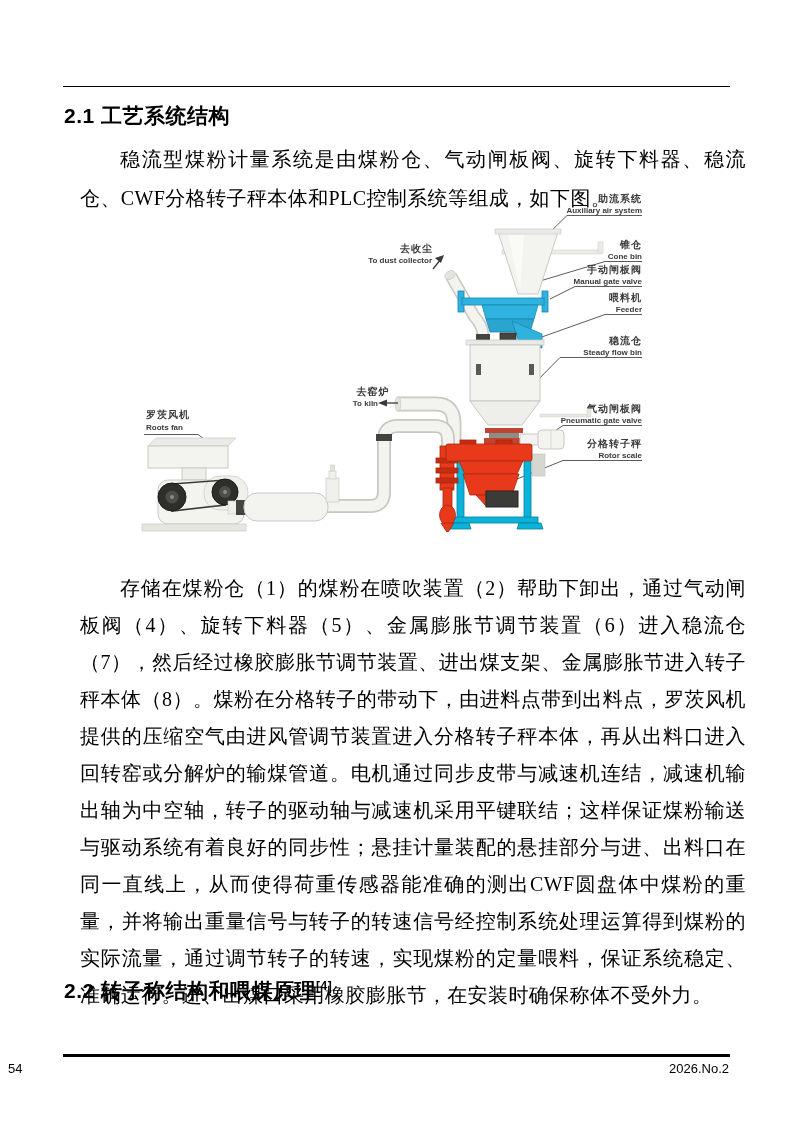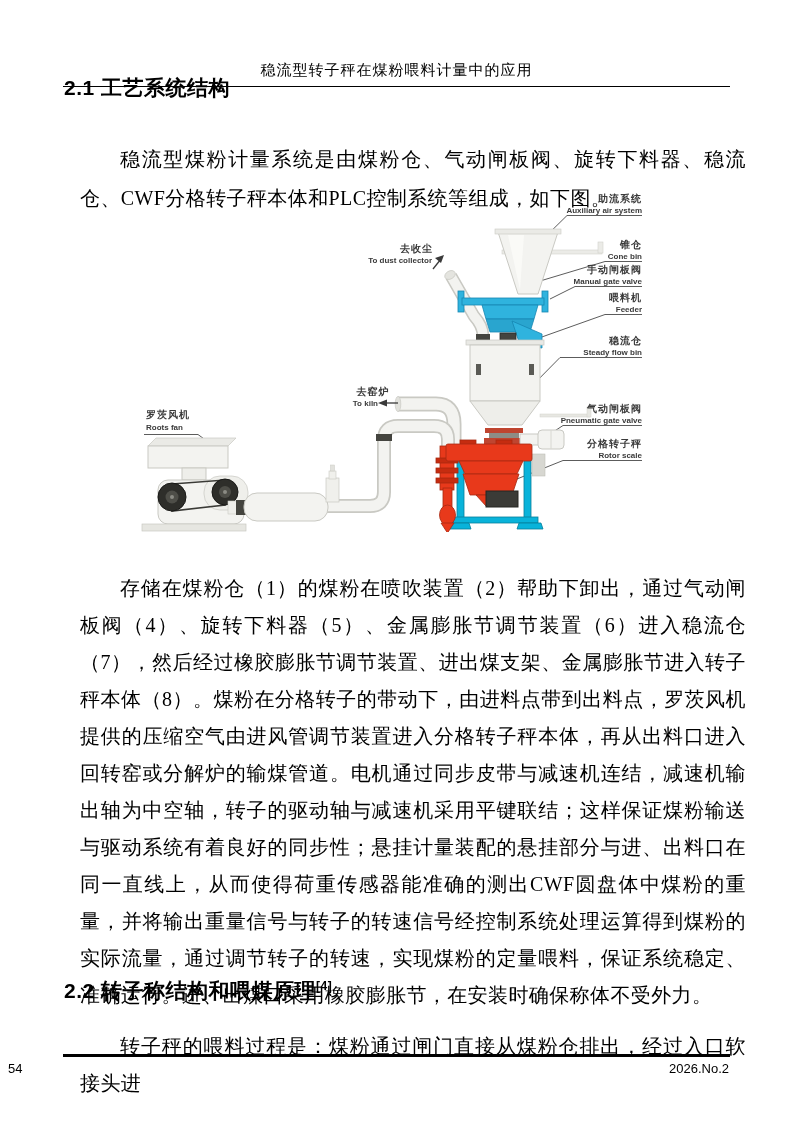--- a/index.html
+++ b/index.html
@@ -11,21 +11,21 @@
   .running-head {
     position:absolute; top:61px; left:0; width:100%;
     text-align:center; font-size:15px; letter-spacing:1px;
   }
   .head-rule { position:absolute; top:86px; left:63px; width:667px; border-top:1.6px solid #000; }
   .sec-heading {
     position:absolute; left:64px; margin:0;
     font-family:"Liberation Sans","DejaVu Sans",sans-serif;
     font-size:21px; font-weight:bold; letter-spacing:0.5px;
   }
-  .h21 { top:74px; }
+  .h21 { top:102px; }
   .h22 { top:977px; }
   .h22 sup { font-size:12px; font-weight:bold; vertical-align:8px; }
   .body-par {
     position:absolute; left:64px; width:666px; margin:16px;
     font-size:20px; text-align:justify; text-justify:inter-ideograph;
     text-indent:2em; letter-spacing:0.4px;
   }
   .p1 { top:124px; line-height:39px; }
   .p2 { top:554px; line-height:37px; }
   .p3 { top:1012px; line-height:37px; }
@@ -46,21 +46,20 @@
   }
   
   .lz { font:bold 10px "Liberation Sans","DejaVu Sans",sans-serif; fill:#3a3a3a; letter-spacing:1px; }
   .le { font:bold 8px "Liberation Sans","DejaVu Sans",sans-serif; fill:#3a3a3a; }
 </style>
 </head>
 <body>
 
 <div class="page">
 
-  <div class="running-head">稳流型转子秤在煤粉喂料计量中的应用</div>
   <div class="head-rule"></div>
 
   <h2 class="sec-heading h21">2.1 工艺系统结构</h2>
 
   <p class="body-par p1">稳流型煤粉计量系统是由煤粉仓、气动闸板阀、旋转下料器、稳流仓、CWF分格转子秤本体和PLC控制系统等组成，如下图。</p>
 
   <div class="figure-wrap">
     <svg width="560" height="344" viewBox="0 0 560 344" xmlns="http://www.w3.org/2000/svg">
 
       <g stroke="#4a4a4a" stroke-width="0.9">
@@ -232,19 +231,18 @@
       <text class="lz" x="16" y="230">罗茨风机</text>
       <text class="le" x="16" y="242">Roots fan</text>
     </svg>
   </div>
 
 
   <p class="body-par p2">存储在煤粉仓（1）的煤粉在喷吹装置（2）帮助下卸出，通过气动闸板阀（4）、旋转下料器（5）、金属膨胀节调节装置（6）进入稳流仓（7），然后经过橡胶膨胀节调节装置、进出煤支架、金属膨胀节进入转子秤本体（8）。煤粉在分格转子的带动下，由进料点带到出料点，罗茨风机提供的压缩空气由进风管调节装置进入分格转子秤本体，再从出料口进入回转窑或分解炉的输煤管道。电机通过同步皮带与减速机连结，减速机输出轴为中空轴，转子的驱动轴与减速机采用平键联结；这样保证煤粉输送与驱动系统有着良好的同步性；悬挂计量装配的悬挂部分与进、出料口在同一直线上，从而使得荷重传感器能准确的测出CWF圆盘体中煤粉的重量，并将输出重量信号与转子的转速信号经控制系统处理运算得到煤粉的实际流量，通过调节转子的转速，实现煤粉的定量喂料，保证系统稳定、准确运行。进、出煤口采用橡胶膨胀节，在安装时确保称体不受外力。</p>
 
   <h2 class="sec-heading h22"><span>2.2 转子称结构和喂煤原理</span><sup>[4]</sup></h2>
 
-  <p class="body-par p3">转子秤的喂料过程是：煤粉通过闸门直接从煤粉仓排出，经过入口软接头进</p>
 
   <div class="foot-rule"></div>
   <div class="page-num">54</div>
   <div class="issue">2026.No.2</div>
 
 </div>
 
 </body></html>

